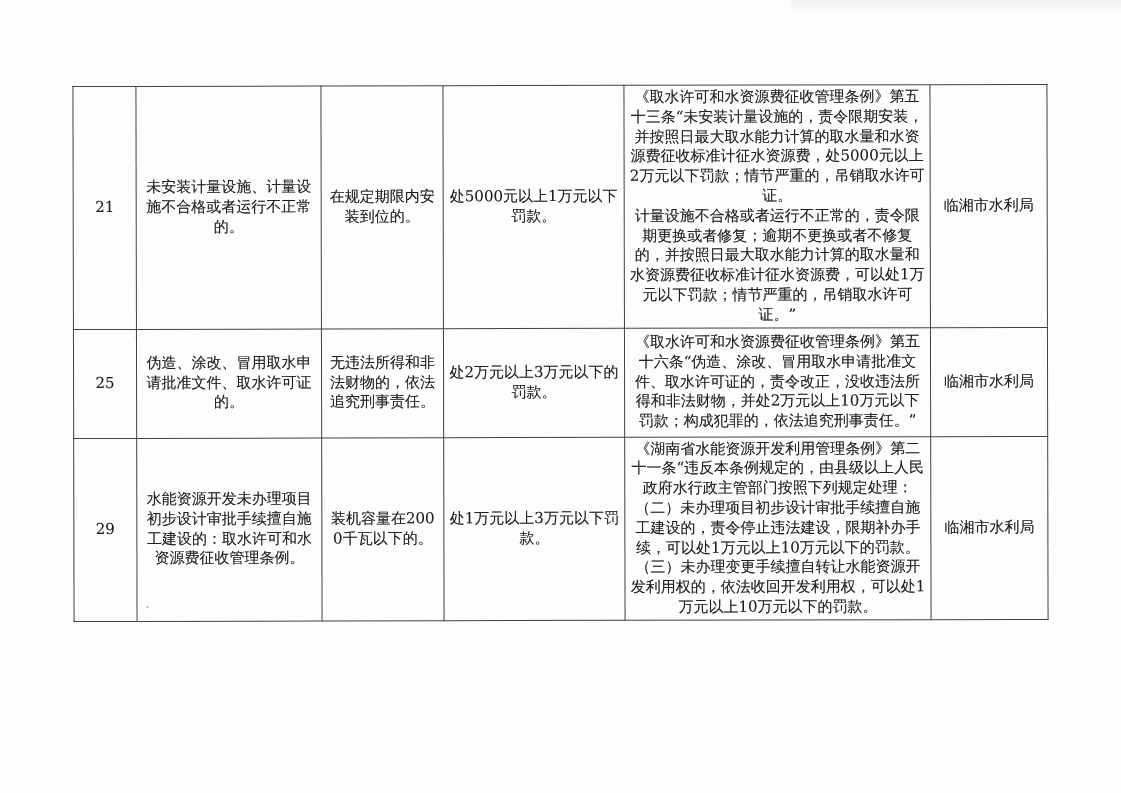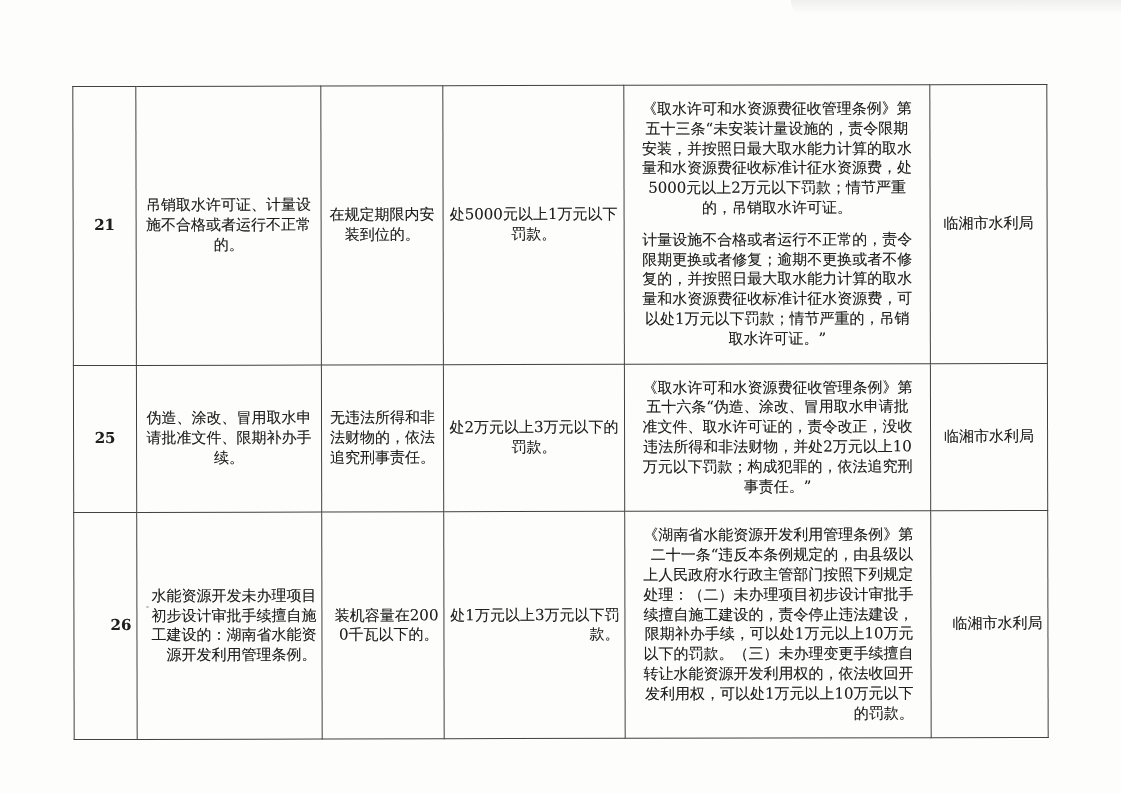--- a/index.html
+++ b/index.html
@@ -56,73 +56,73 @@
   }
   col.c-index    { width: 63px;  }
   col.c-violation{ width: 185px; }
   col.c-condition{ width: 122px; }
   col.c-penalty  { width: 181px; }
   col.c-legal    { width: 306px; }
   col.c-agency   { width: 117px; }
 
   tr.row-0 td { height: 184px; }
   tr.row-1 td { height: 104px; }
-  tr.row-2 td { height: 177px; text-align: right; }
+  tr.row-2 td { height: 177px; }
 
   td.legal-cell {
     font-size: 14.5px;
     line-height: 19px;
     padding: 2px 3px;
   }
-  td.legal-cell p { margin: 12px; }
-  td.index-cell { font-size: 15px; font-weight: bold; }
+  td.legal-cell p { margin: 0; }
+  td.index-cell { font-size: 15px; }
 </style>
 </head>
 <body>
 
 <div class="page">
   <div class="scan-streak"></div>
   <div class="speck"></div>
 
   <table class="penalty-table">
     <colgroup>
       <col class="c-index">
       <col class="c-violation">
       <col class="c-condition">
       <col class="c-penalty">
       <col class="c-legal">
       <col class="c-agency">
     </colgroup>
     <tbody>
       <tr class="row-0">
         <td class="index-cell">21</td>
-        <td>吊销取水许可证、计量设施不合格或者运行不正常的。</td>
+        <td>未安装计量设施、计量设施不合格或者运行不正常的。</td>
         <td>在规定期限内安装到位的。</td>
         <td>处5000元以上1万元以下罚款。</td>
         <td class="legal-cell">
           <p>《取水许可和水资源费征收管理条例》第五十三条“未安装计量设施的，责令限期安装，并按照日最大取水能力计算的取水量和水资源费征收标准计征水资源费，处5000元以上2万元以下罚款；情节严重的，吊销取水许可证。</p>
           <p>计量设施不合格或者运行不正常的，责令限期更换或者修复；逾期不更换或者不修复的，并按照日最大取水能力计算的取水量和水资源费征收标准计征水资源费，可以处1万元以下罚款；情节严重的，吊销取水许可证。”</p>
         </td>
         <td>临湘市水利局</td>
       </tr>
 
       <tr class="row-1">
         <td class="index-cell">25</td>
-        <td>伪造、涂改、冒用取水申请批准文件、限期补办手续。</td>
+        <td>伪造、涂改、冒用取水申请批准文件、取水许可证的。</td>
         <td>无违法所得和非法财物的，依法追究刑事责任。</td>
         <td>处2万元以上3万元以下的罚款。</td>
         <td class="legal-cell">
           <p>《取水许可和水资源费征收管理条例》第五十六条“伪造、涂改、冒用取水申请批准文件、取水许可证的，责令改正，没收违法所得和非法财物，并处2万元以上10万元以下罚款；构成犯罪的，依法追究刑事责任。”</p>
         </td>
         <td>临湘市水利局</td>
       </tr>
 
       <tr class="row-2">
-        <td class="index-cell">26</td>
-        <td>水能资源开发未办理项目初步设计审批手续擅自施工建设的：湖南省水能资源开发利用管理条例。</td>
+        <td class="index-cell">29</td>
+        <td>水能资源开发未办理项目初步设计审批手续擅自施工建设的：取水许可和水资源费征收管理条例。</td>
         <td>装机容量在2000千瓦以下的。</td>
         <td>处1万元以上3万元以下罚款。</td>
         <td class="legal-cell">
           <p>《湖南省水能资源开发利用管理条例》第二十一条“违反本条例规定的，由县级以上人民政府水行政主管部门按照下列规定处理：（二）未办理项目初步设计审批手续擅自施工建设的，责令停止违法建设，限期补办手续，可以处1万元以上10万元以下的罚款。（三）未办理变更手续擅自转让水能资源开发利用权的，依法收回开发利用权，可以处1万元以上10万元以下的罚款。</p>
         </td>
         <td>临湘市水利局</td>
       </tr>
     </tbody>
   </table>
 </div>

